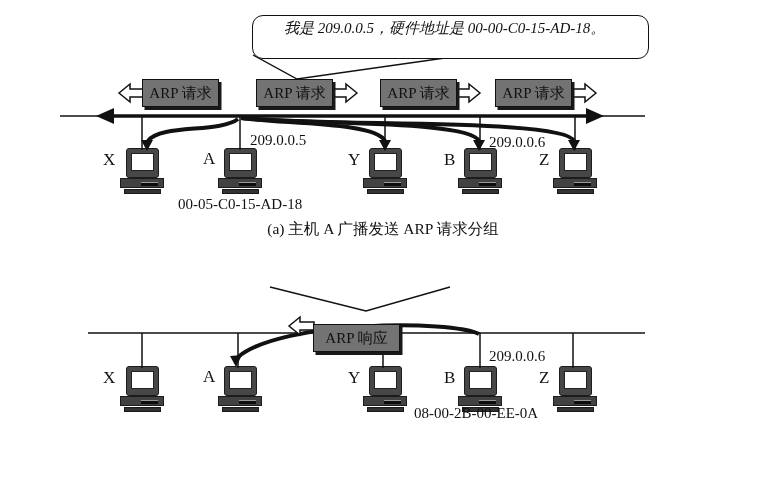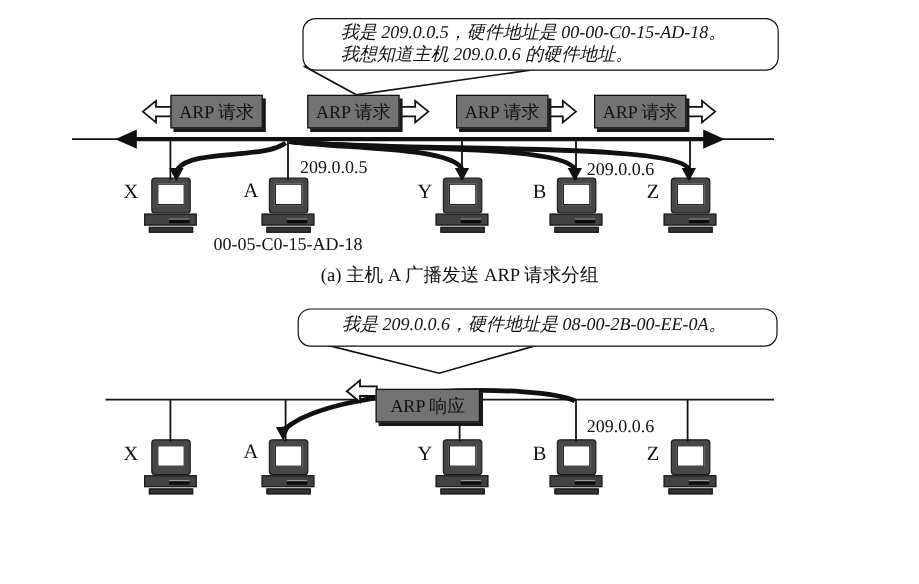--- a/index.html
+++ b/index.html
@@ -91,21 +91,20 @@
   <div class="hletter" style="left:444px;top:150px;">B</div>
   <div class="hletter" style="left:539px;top:150px;">Z</div>
 
   <div class="lbl" style="left:250px;top:132px;">209.0.0.5</div>
   <div class="lbl" style="left:489px;top:134px;">209.0.0.6</div>
   <div class="lbl" style="left:178px;top:196px;">00-05-C0-15-AD-18</div>
   <div class="caption" style="top:219px;">(a) 主机 A 广播发送 ARP 请求分组</div>
 
   <div class="bubble bubble-a">
     <div>我是 209.0.0.5，硬件地址是 00-00-C0-15-AD-18。</div>
-    <div>我想知道主机 209.0.0.6 的硬件地址。</div>
   </div>
 
   <div class="pkt" style="left:142px;top:79px;">ARP 请求</div>
   <div class="pkt" style="left:256px;top:79px;">ARP 请求</div>
   <div class="pkt" style="left:380px;top:79px;">ARP 请求</div>
   <div class="pkt" style="left:495px;top:79px;">ARP 请求</div>
 
   <div class="pc" style="left:119px;top:366px;">
     <div class="mon">
         <div class="scr"></div>
@@ -152,24 +151,22 @@
     <div class="foot"></div>
   </div>
 
   <div class="hletter" style="left:103px;top:368px;">X</div>
   <div class="hletter" style="left:203px;top:367px;">A</div>
   <div class="hletter" style="left:348px;top:368px;">Y</div>
   <div class="hletter" style="left:444px;top:368px;">B</div>
   <div class="hletter" style="left:539px;top:368px;">Z</div>
 
   <div class="lbl" style="left:489px;top:348px;">209.0.0.6</div>
-
-  <div class="bubble bubble-b">
-    <div>我是 209.0.0.6，硬件地址是 08-00-2B-00-EE-0A。</div>
-  </div>
+  <div class="lbl" style="left:414px;top:405px;">08-00-2B-00-EE-0A</div>
+
 
   <div class="pkt pkt-reply" style="left:313px;top:324px;">ARP 响应</div>
 
   <svg class="layer" width="766" height="487" viewBox="0 0 766 487">
 
     <polyline points="253,55 297,79 452,57" fill="none" stroke="#111" stroke-width="1.4"></polyline>
 
     <line x1="60" y1="116" x2="645" y2="116" stroke="#111" stroke-width="1.5"></line>
 
     <line x1="110" y1="116" x2="590" y2="116" stroke="#111" stroke-width="3.6"></line>

